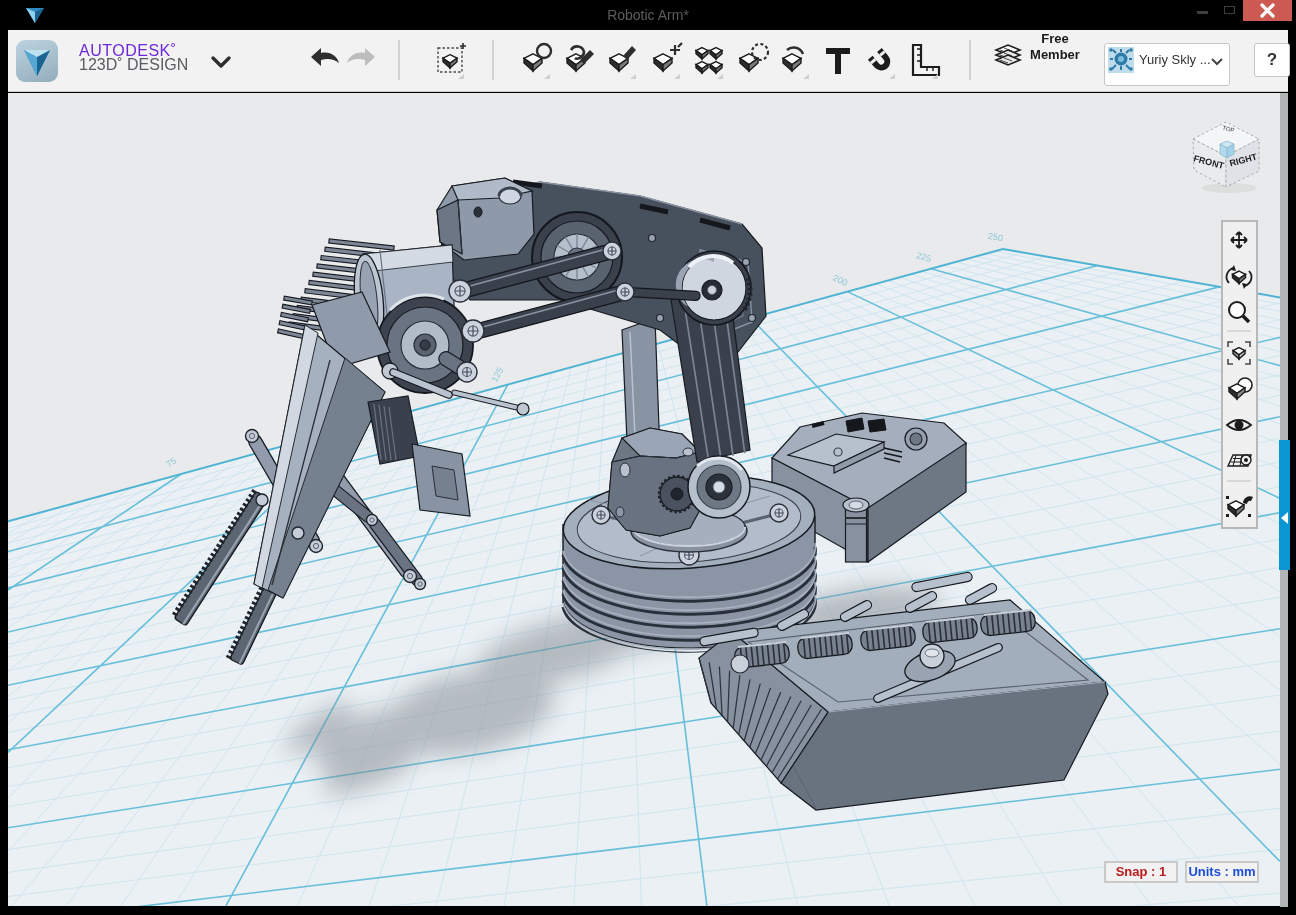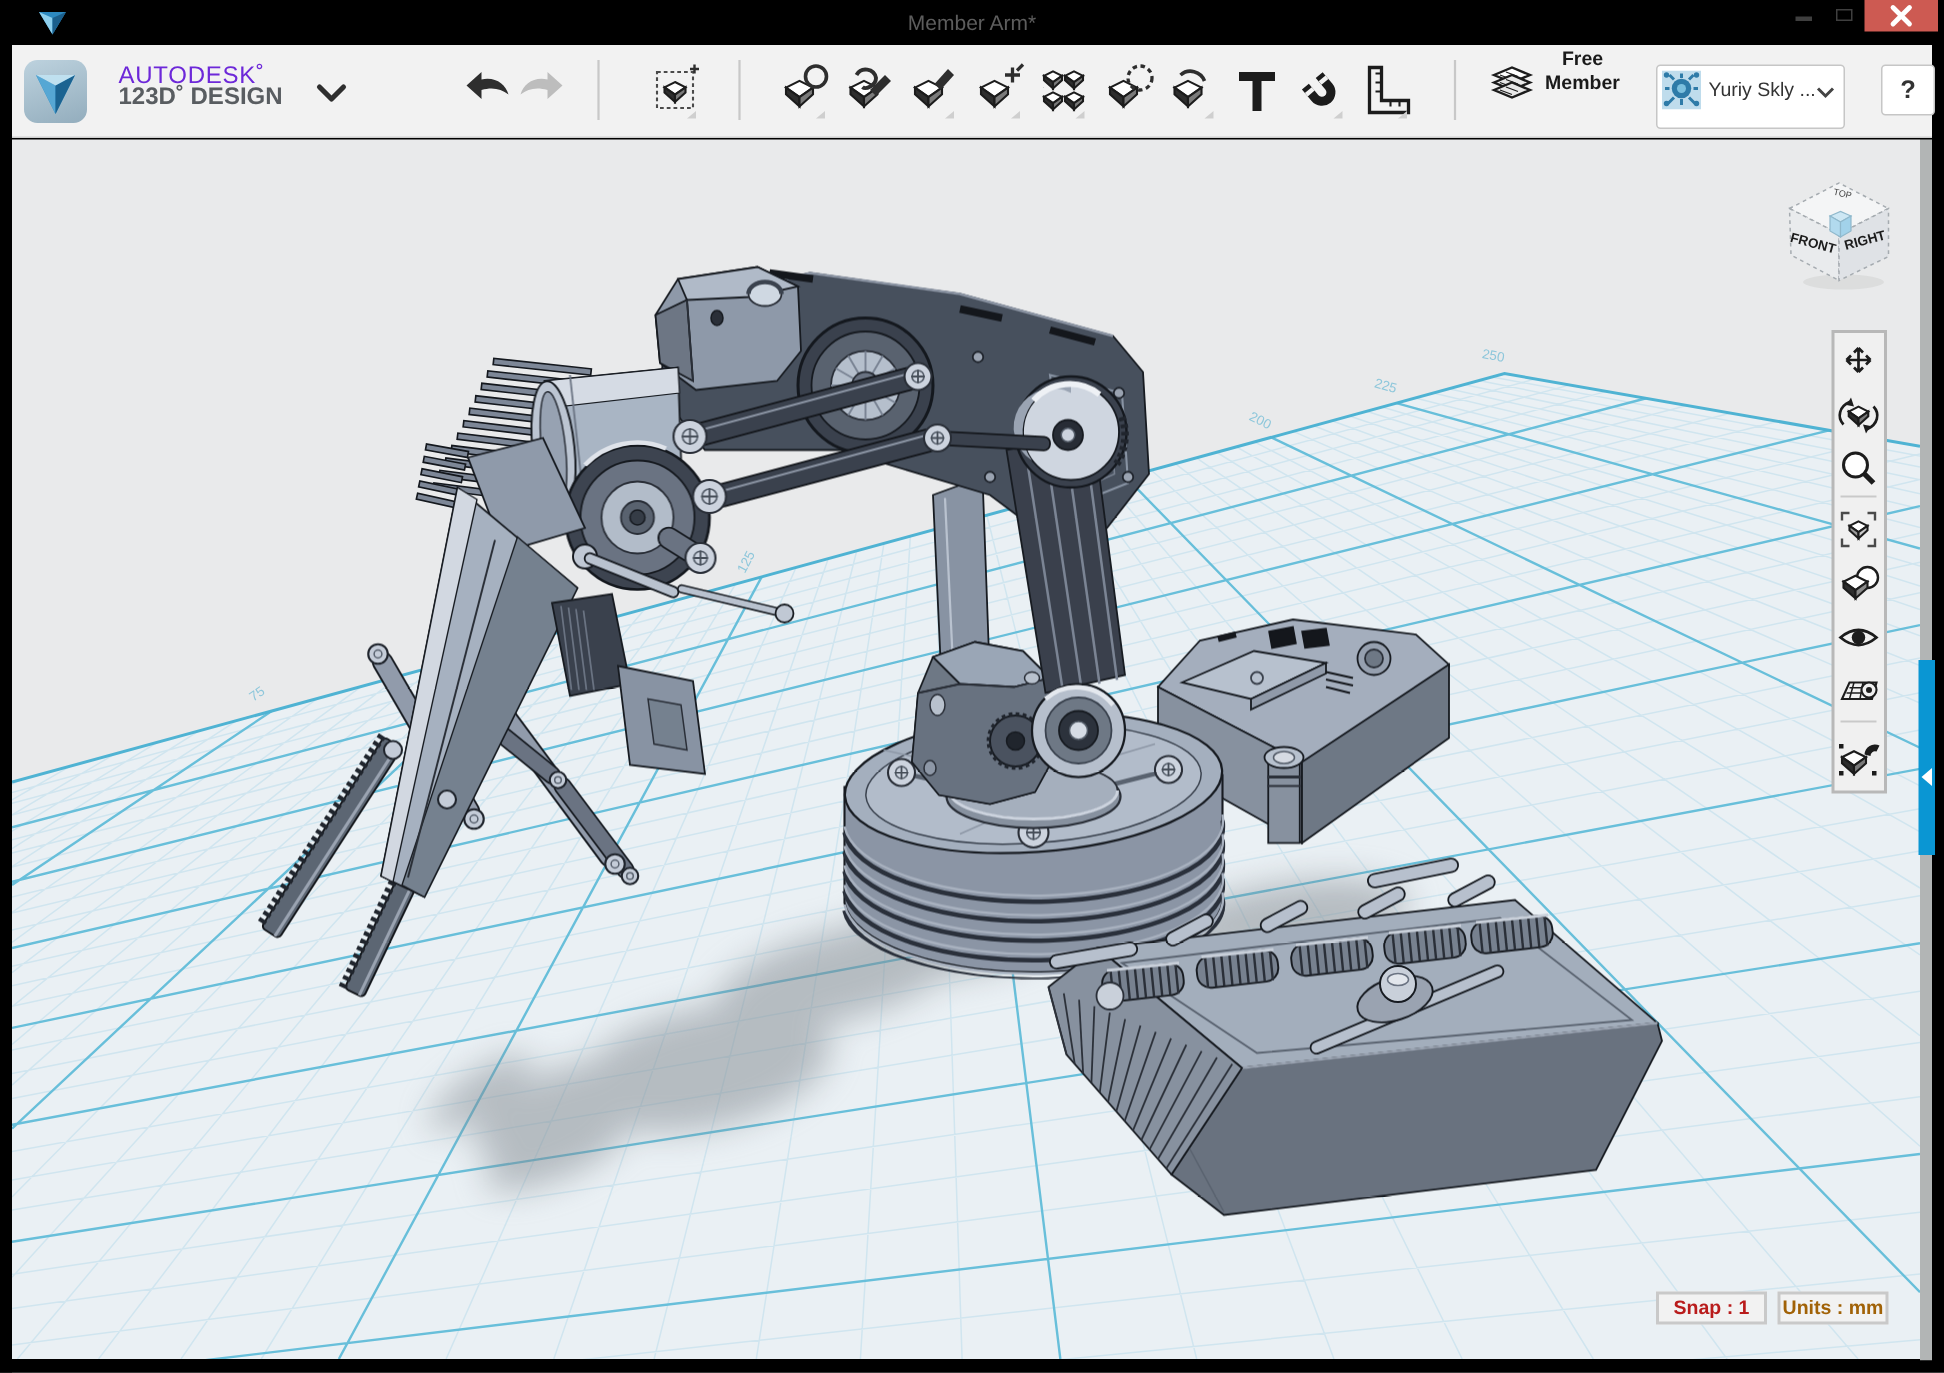--- a/index.html
+++ b/index.html
@@ -3,39 +3,39 @@
 *{margin:0;padding:0;box-sizing:border-box}
 body{width:1296px;height:915px;font-family:"Liberation Sans",sans-serif;overflow:hidden;background:#000}
 </style></head><body>
 
 <div style="position:absolute;left:0;top:0;width:1296px;height:30px;background:#000">
   <svg width="40" height="30" style="position:absolute;left:22px;top:4px">
     <path d="M 4 4 L 22 4 L 13 19 Z" fill="#2d89c0"></path>
     <path d="M 4 4 L 13 8 L 13 19 Z" fill="#8ed0ee"></path>
     <path d="M 13 8 L 22 4 L 13 19 Z" fill="#1b5f8c"></path>
   </svg>
-  <div style="position:absolute;left:0;right:0;top:7px;text-align:center;font-size:14px;color:#5d5d5d">Member Arm*</div>
+  <div style="position:absolute;left:0;right:0;top:7px;text-align:center;font-size:14px;color:#5d5d5d">Robotic Arm*</div>
   <div style="position:absolute;left:1197px;top:11px;width:11px;height:3px;background:#3f3f3f"></div>
   <div style="position:absolute;left:1224px;top:6px;width:11px;height:8px;border:1.5px solid #3f3f3f"></div>
   <div style="position:absolute;left:1243px;top:0;width:49px;height:21px;background:#cd5a52"><svg width="49" height="21">
         <path d="M 19 5 L 30 16 M 30 5 L 19 16" stroke="#fff" stroke-width="3.2" stroke-linecap="round"></path>
       </svg></div>
 </div>
 
 <div style="position:absolute;left:8px;top:30px;width:1280px;height:62px;background:#f2f2f2;border-bottom:1px solid #cfcfcf">
   <div style="position:absolute;left:8px;top:10px;width:42px;height:42px;border-radius:9px;background:linear-gradient(160deg,#bdd2de,#93adbd)">
     <svg width="42" height="42">
         <path d="M 8 10 L 34 10 L 21 36 Z" fill="#2d89c0"></path>
         <path d="M 8 10 L 21 17 L 21 36 Z" fill="#56a7d4"></path>
         <path d="M 21 17 L 34 10 L 21 36 Z" fill="#1b6391"></path>
         <path d="M 8 10 L 34 10 L 21 17 Z" fill="#bfe0ef"></path>
       </svg>
   </div>
   <div style="position:absolute;left:71px;top:12px;font-size:16px;color:#6d28d9;letter-spacing:0.5px">AUTODESK˚</div>
-  <div style="position:absolute;left:71px;top:26px;font-size:16px;font-weight:bold;color:#595d61">123D˚ DESIGN</div>
+  <div style="position:absolute;left:71px;top:26px;font-size:16px;font-weight:normal;color:#595d61">123D˚ DESIGN</div>
   <svg width="1280" height="62" style="position:absolute;left:0;top:0">
     <path d="M 205 28 L 213 36 L 221 28" stroke="#2e2e2e" stroke-width="3.4" fill="none" stroke-linecap="round" stroke-linejoin="round"></path>
     <g transform="translate(0,-30)">
         <path d="M 303 57 l 10 -9 l 0 5 c 9 -2 16 3 18 10 c -5 -4 -11 -5 -18 -3 l 0 6 z" fill="#2e2e2e"></path>
         <path d="M 367 57 l -10 -9 l 0 5 c -9 -2 -16 3 -18 10 c 5 -4 11 -5 18 -3 l 0 6 z" fill="#bdbdbd"></path>
         <line x1="391" y1="40" x2="391" y2="80" stroke="#c8c8c8" stroke-width="1.5"></line>
         <line x1="485" y1="40" x2="485" y2="80" stroke="#c8c8c8" stroke-width="1.5"></line>
         <line x1="962" y1="40" x2="962" y2="80" stroke="#c8c8c8" stroke-width="1.5"></line>
         <rect x="430" y="48" width="24" height="24" fill="none" stroke="#4a4a4a" stroke-width="1.4" stroke-dasharray="2.5,2"></rect>
         <path d="M 442.0 54.7 L 449.0 58.2 L 442.0 63.1 L 435.0 58.2 Z" fill="#ffffff" stroke="#1c1c1c" stroke-width="1.4"></path>
@@ -587,12 +587,12 @@
 </svg>
 </div>
 <div style="position:absolute;left:1280px;top:93px;width:8px;height:814px;background:#b2b5b5"></div>
 <div style="position:absolute;left:0;top:907px;width:1296px;height:8px;background:#000"></div>
 <div style="position:absolute;left:0;top:30px;width:8px;height:885px;background:#000"></div>
 <div style="position:absolute;left:1279px;top:440px;width:11px;height:130px;background:#0a96d3"></div>
 <svg style="position:absolute;left:1280px;top:511px" width="9" height="14">
     <path d="M 8 1 L 1 7 L 8 13 Z" fill="#fff"></path>
   </svg>
 <div style="position:absolute;background:#f2f2f2;border:2px solid #c9c9c9;font-size:13px;font-weight:bold;color:#b91c1c;text-align:center;line-height:18px;white-space:nowrap;left:1104px;top:861px;width:74px;height:22px">Snap : 1</div>
-<div style="position:absolute;background:#f2f2f2;border:2px solid #c9c9c9;font-size:13px;font-weight:bold;color:#a16207;text-align:center;line-height:18px;white-space:nowrap;left:1185px;top:861px;width:74px;height:22px">Units : mm</div>
+<div style="position:absolute;background:#f2f2f2;border:2px solid #c9c9c9;font-size:13px;font-weight:bold;color:#1d4ed8;text-align:center;line-height:18px;white-space:nowrap;left:1185px;top:861px;width:74px;height:22px">Units : mm</div>
 </body></html>

